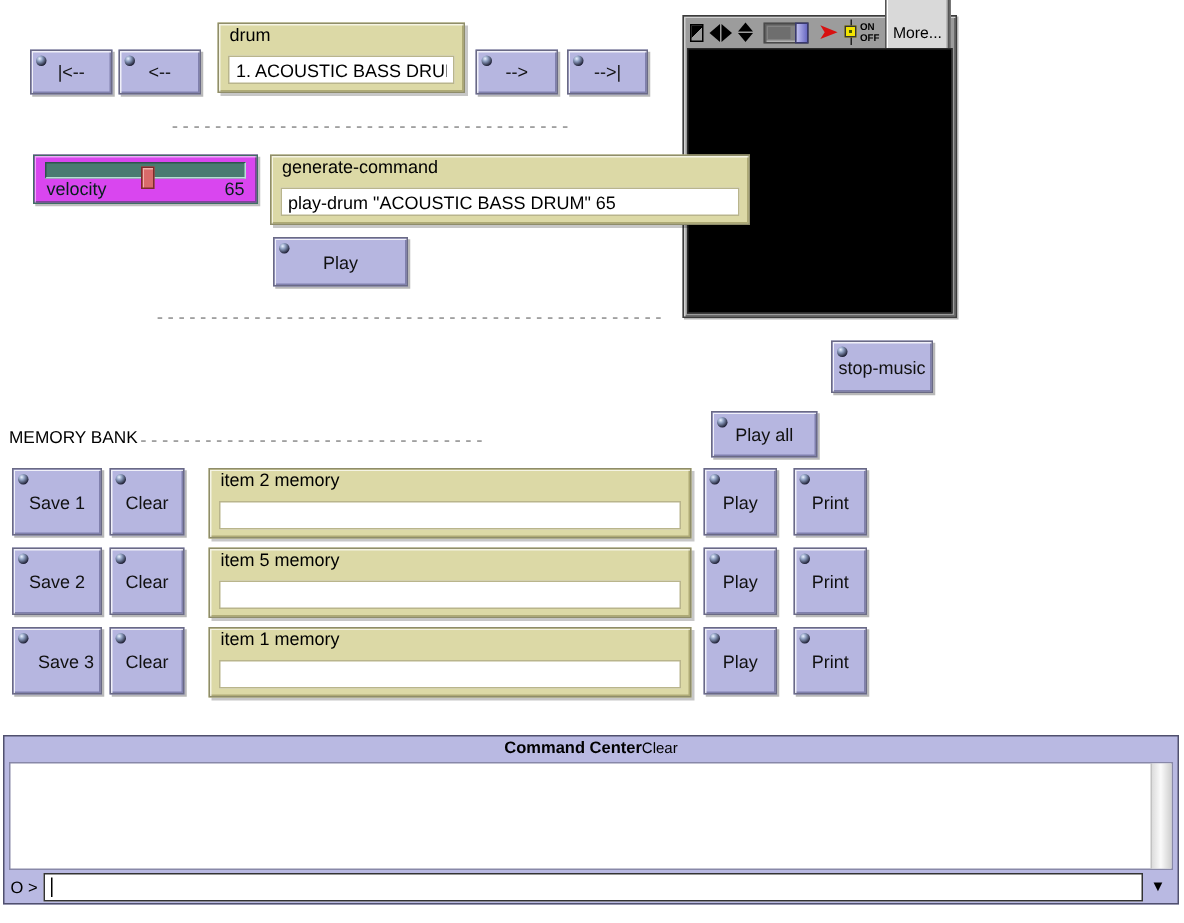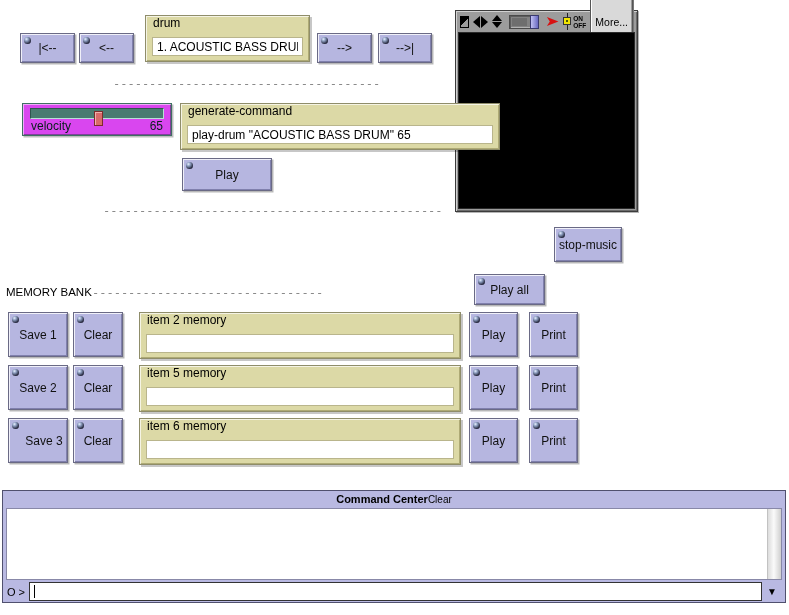--- a/index.html
+++ b/index.html
@@ -236,21 +236,21 @@
 
 <div class="btn" style="left:8px;top:418px;width:60px;height:45px;padding-left:12px;">
   <span class="dot"></span>
   <span>Save 3</span>
 </div>
 <div class="btn" style="left:73px;top:418px;width:50px;height:45px;">
   <span class="dot"></span>
   <span>Clear</span>
 </div>
 <div class="kpanel" style="left:139px;top:418px;width:322px;height:47px;">
-  <span class="ptitle">item 6 memory</span>
+  <span class="ptitle">item 1 memory</span>
   <input class="pfield" type="text" value="" style="">
 </div>
 <div class="btn" style="left:469px;top:418px;width:49px;height:45px;">
   <span class="dot"></span>
   <span>Play</span>
 </div>
 <div class="btn" style="left:529px;top:418px;width:49px;height:45px;">
   <span class="dot"></span>
   <span>Print</span>
 </div>

